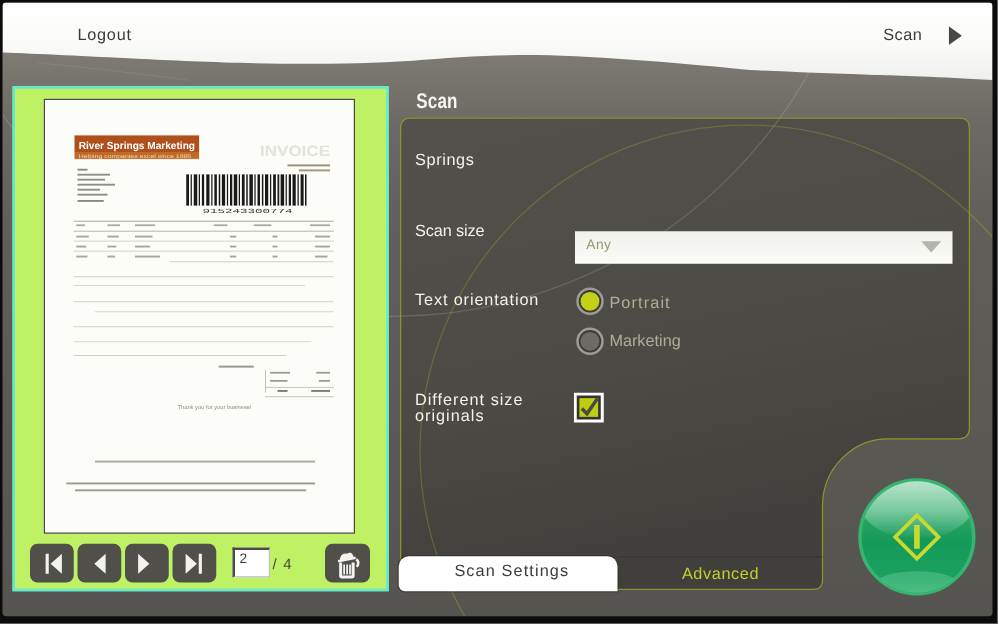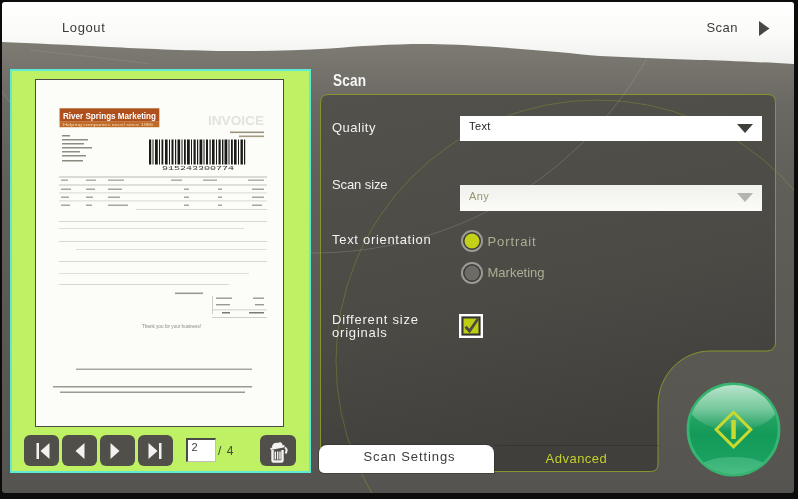--- a/index.html
+++ b/index.html
@@ -57,29 +57,25 @@
           <path d="M328.5,94.5 H767.5 Q775.5,94.5 775.5,102.5 V342 Q775.5,351 766.5,351 L710,351 C 682,351 658,375 658,405 L658,464 Q658,471.5 650.5,471.5 L328.5,471.5 Q320.5,471.5 320.5,463.5 V102.5 Q320.5,94.5 328.5,94.5 Z"></path>
         </clipPath>
       <g clip-path="url(#pc)">
         <circle cx="597" cy="361" r="261" fill="none" stroke="#96a02c" stroke-opacity="0.38" stroke-width="1"></circle>
         <circle cx="314" cy="-129" r="382" fill="none" stroke="#b5b5af" stroke-opacity="0.26" stroke-width="1"></circle>
       </g>
     </svg>
 
     <div class="abs" style="left:331px;top:69px;color:#f6f6f4;font-size:17px;font-weight:bold;transform:scaleX(0.8);transform-origin:0 0;letter-spacing:0.2px;">Scan</div>
 
-    <div class="lbl" style="left:330px;top:117.5px;">Quality</div>
+    <div class="lbl" style="left:330px;top:117.5px;">Springs</div>
     <div class="lbl" style="left:330px;top:174.5px;letter-spacing:-0.1px;">Scan size</div>
     <div class="lbl" style="left:330px;top:230px;letter-spacing:0.7px;">Text orientation</div>
     <div class="lbl" style="left:330px;top:310.5px;line-height:13px;letter-spacing:0.8px;">Different size<br>originals</div>
 
-    <div class="dd" style="top:113.5px;">
-      <span class="t">Text</span>
-        <span class="tri"></span>
-    </div>
     <div class="dd" style="top:170.2px;background:linear-gradient(180deg,#f0f0ec,#fbfbf8);margin-top:13px;">
       <span class="t" style="color:#97976f;">Any</span>
         <span class="tri" style="border-top-color:#b4b4ae;"></span>
     </div>
 
     <svg class="abs" width="40" height="80" style="left:456.5px;top:226px;">
       <circle cx="13" cy="13" r="10" fill="#3c3b37" stroke="#9c9c96" stroke-width="2"></circle>
       <circle cx="13" cy="13" r="7.5" fill="#c3d219"></circle>
       <circle cx="13" cy="45" r="10" fill="#3c3b37" stroke="#9c9c96" stroke-width="2"></circle>
       <circle cx="13" cy="45" r="7.5" fill="#6c6b66"></circle>

